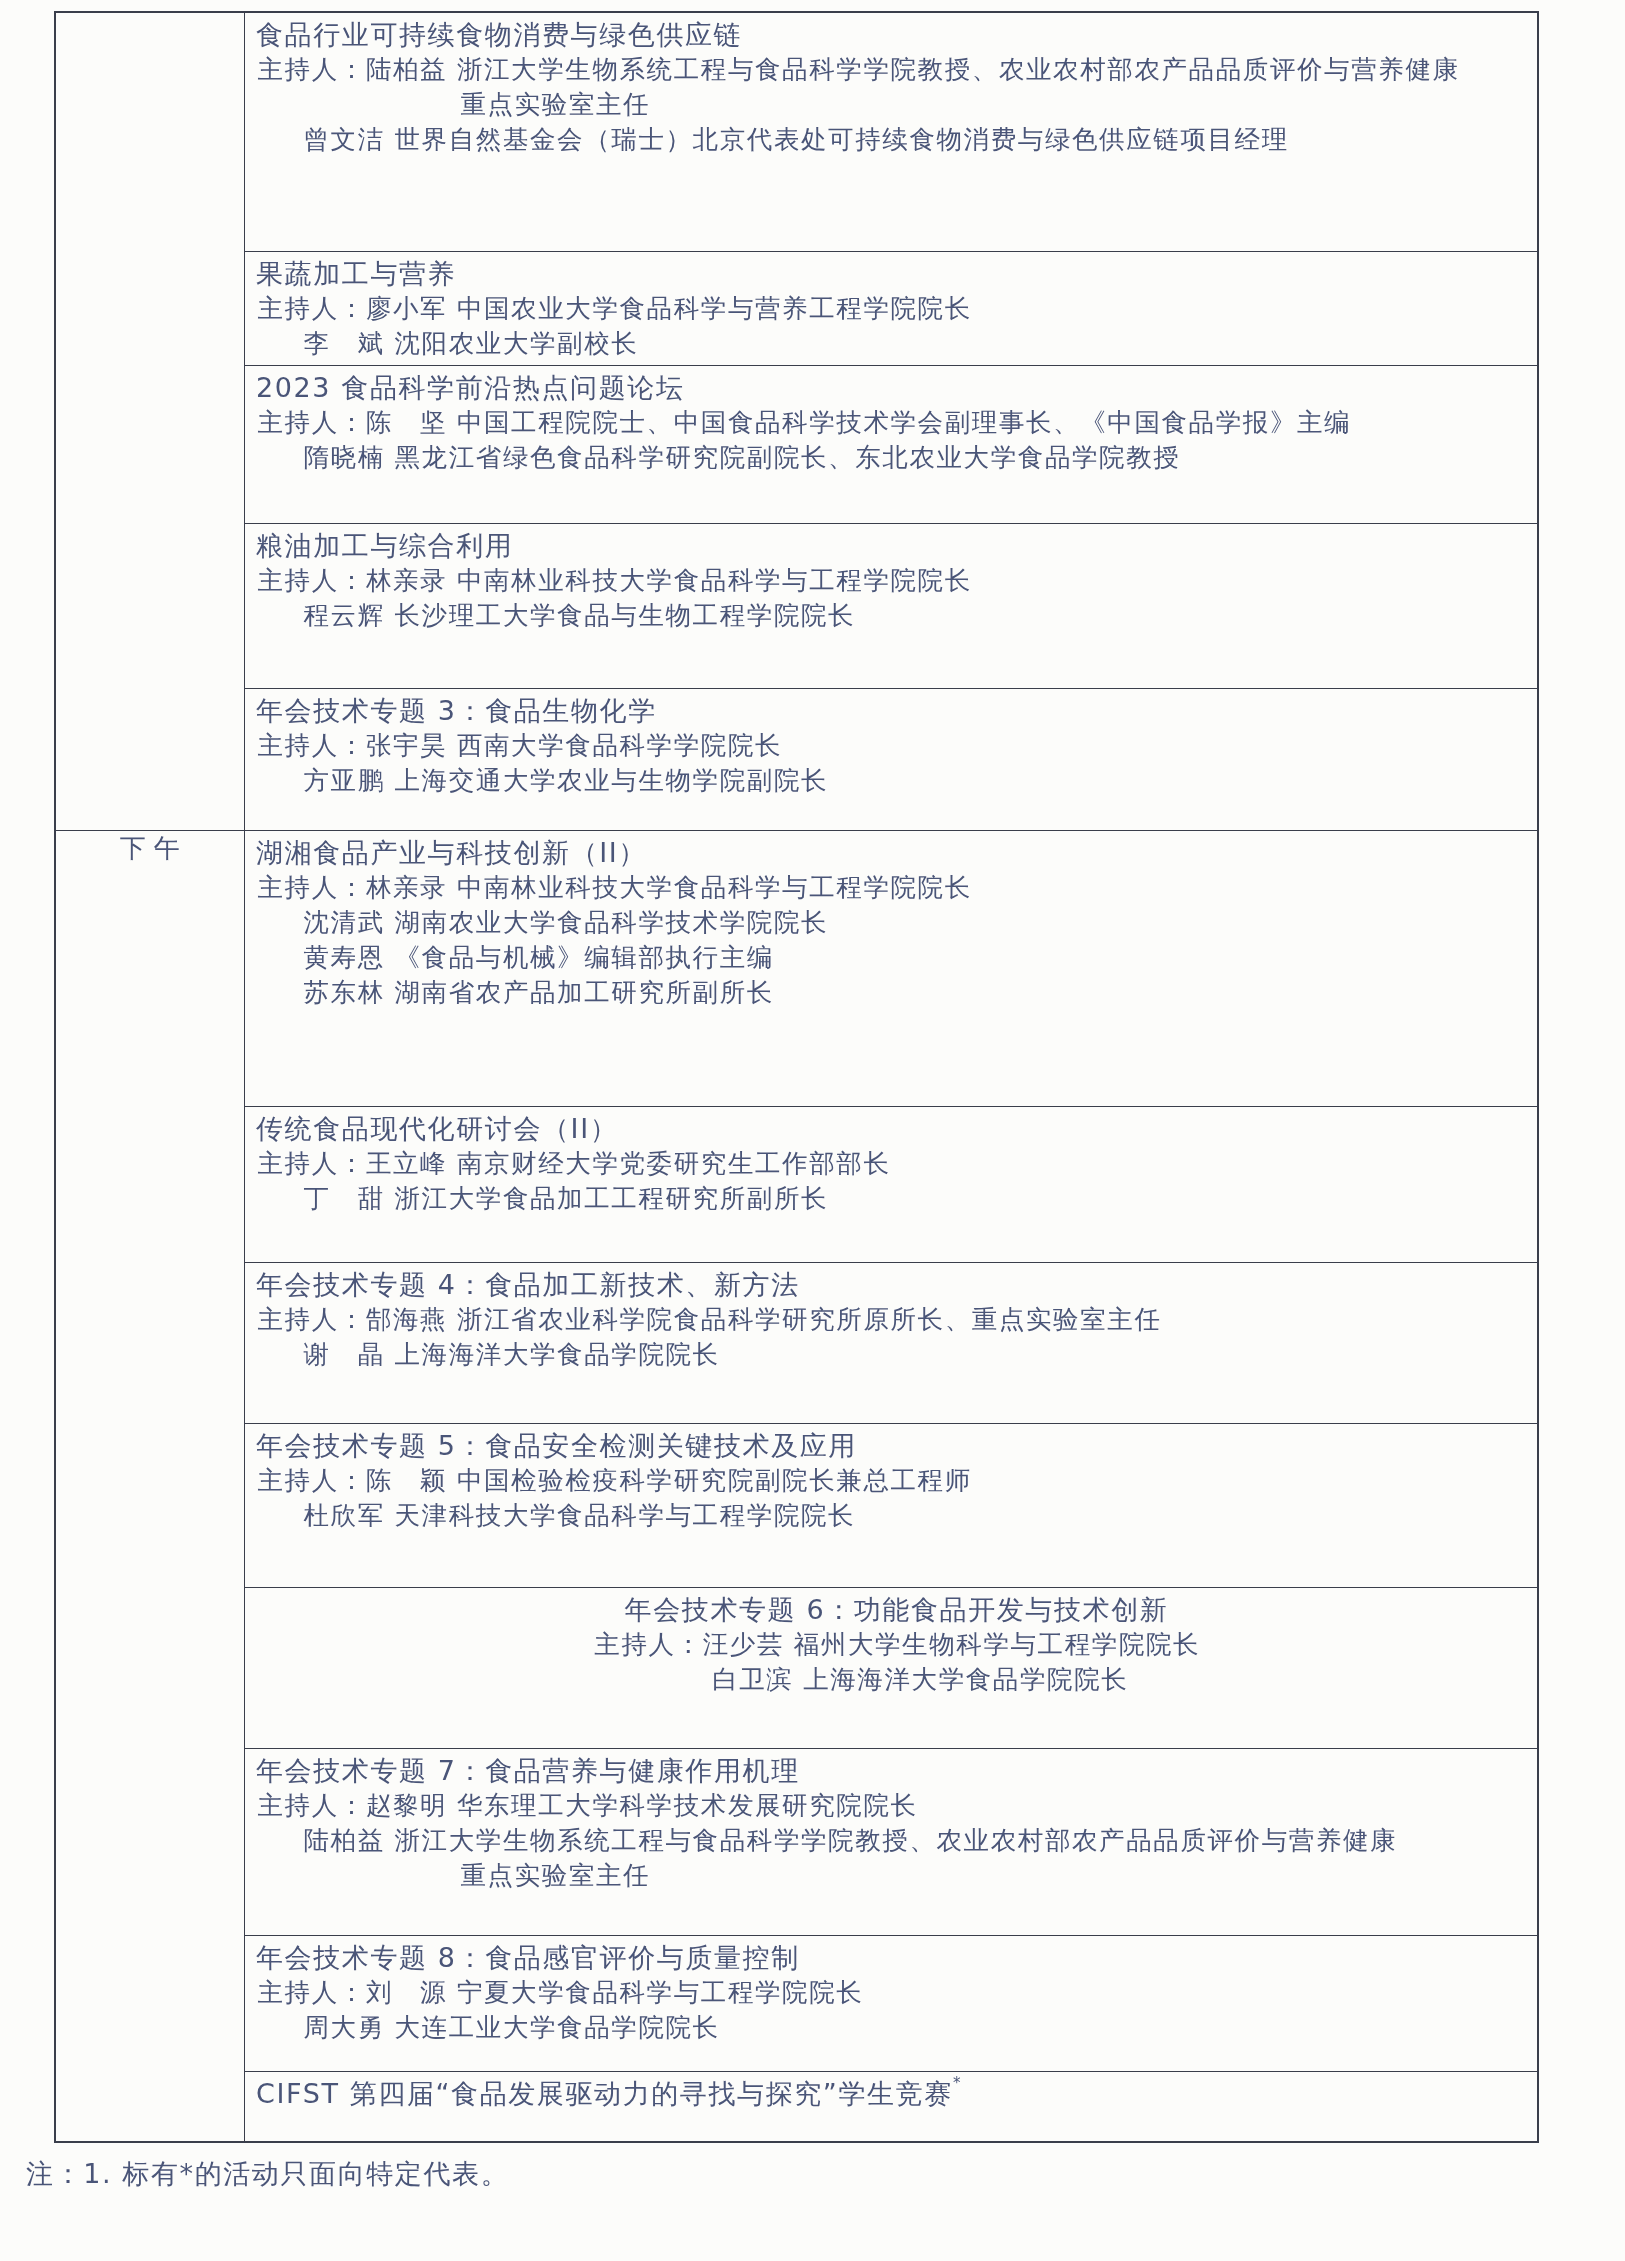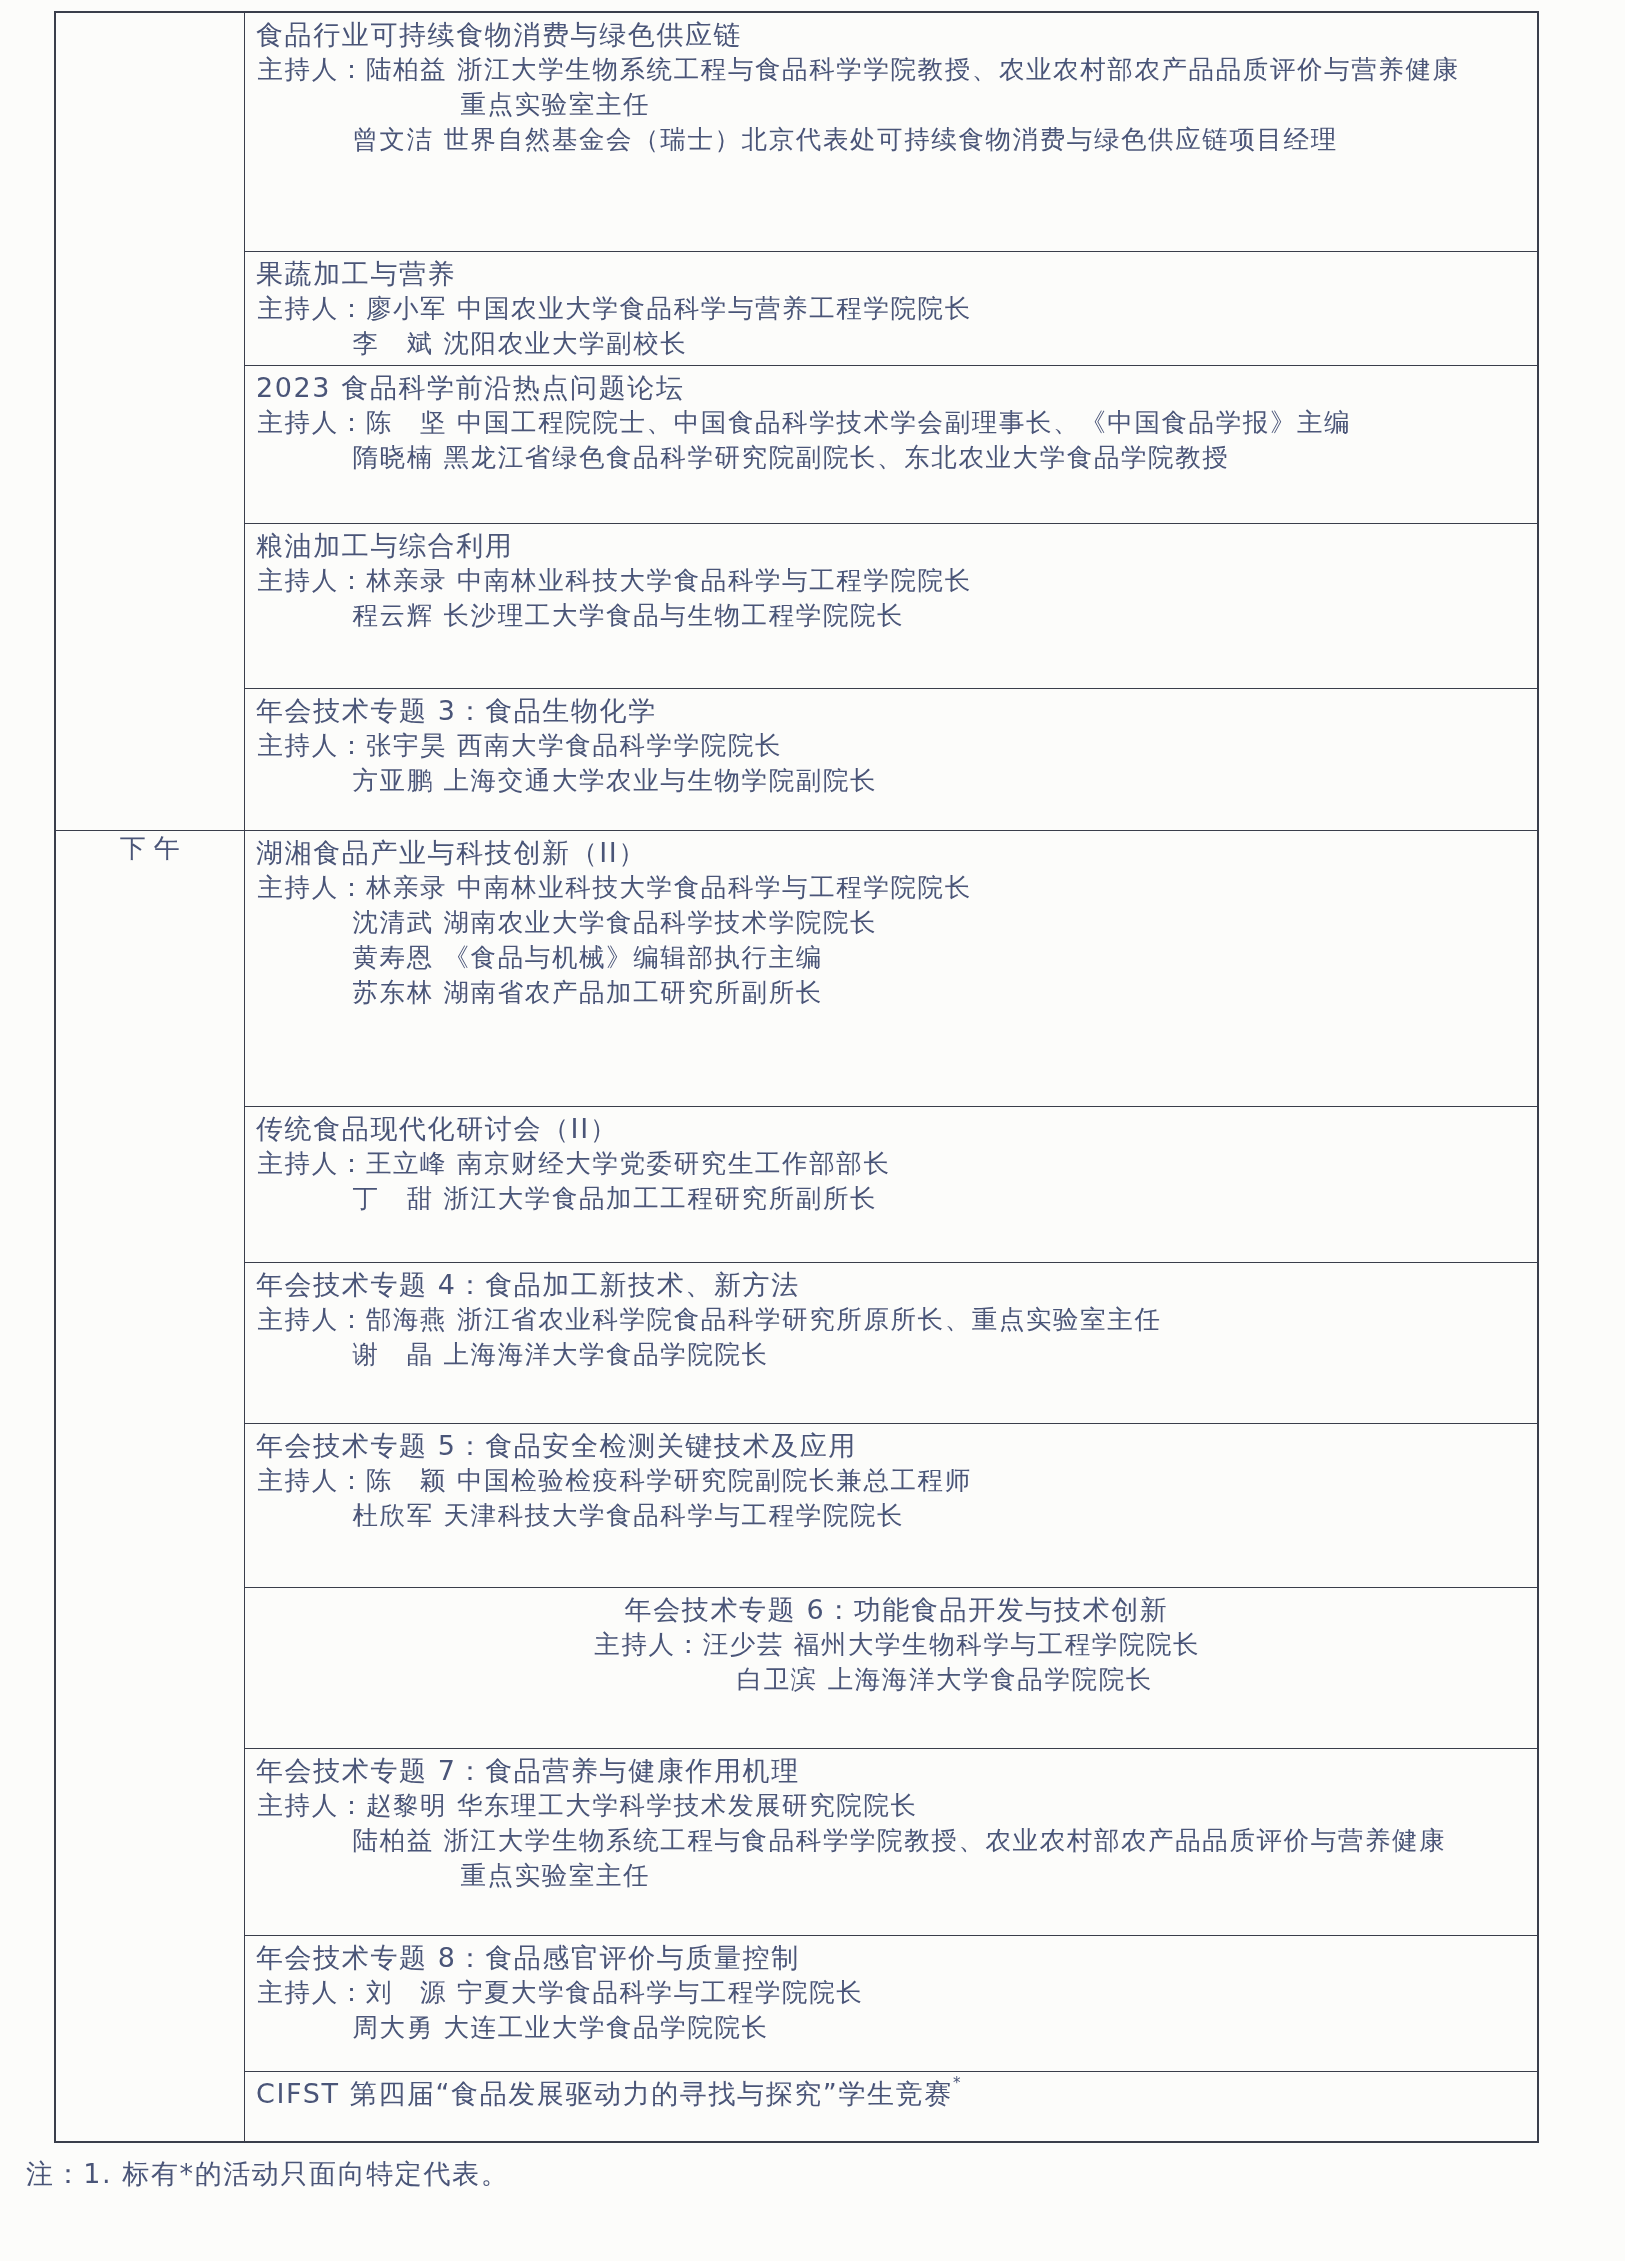--- a/index.html
+++ b/index.html
@@ -44,21 +44,21 @@
     font-size:25.5px;
     line-height:35px;
     letter-spacing:1.6px;
     white-space:nowrap;
   }
   .line.title{
     font-size:27px;
     padding-left:11.5px;
   }
   .ind0{padding-left:13px;}
-  .ind1{padding-left:108px;}
+  .ind1{padding-left:59px;}
   .ind2{padding-left:216px;}
   sup.mark{
     font-size:15px;
     vertical-align:top;
     line-height:1;
   }
   .note{
     position:absolute;
     font-size:27px;
     letter-spacing:1.6px;

